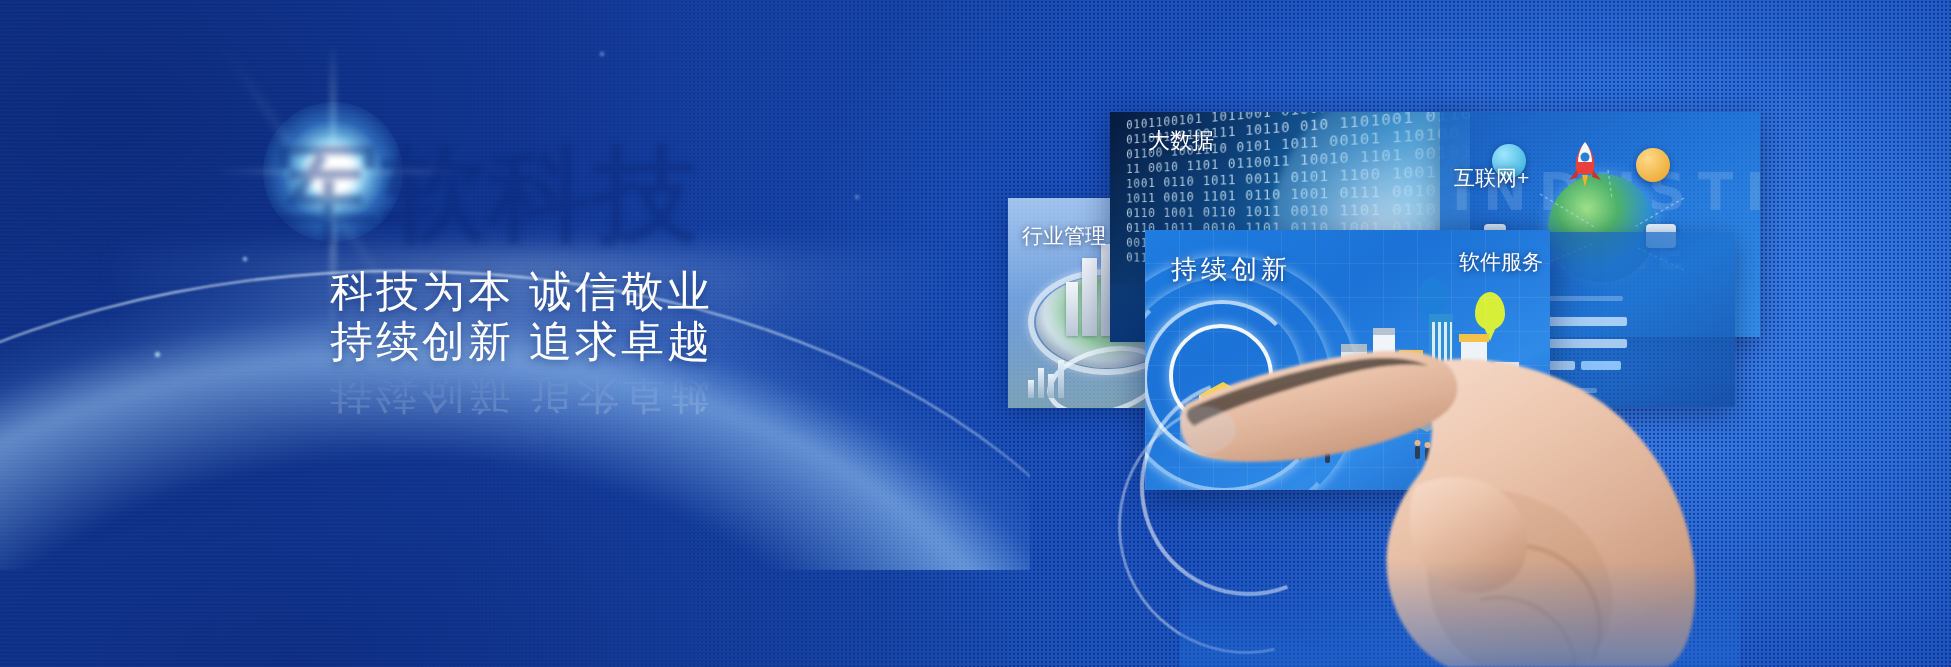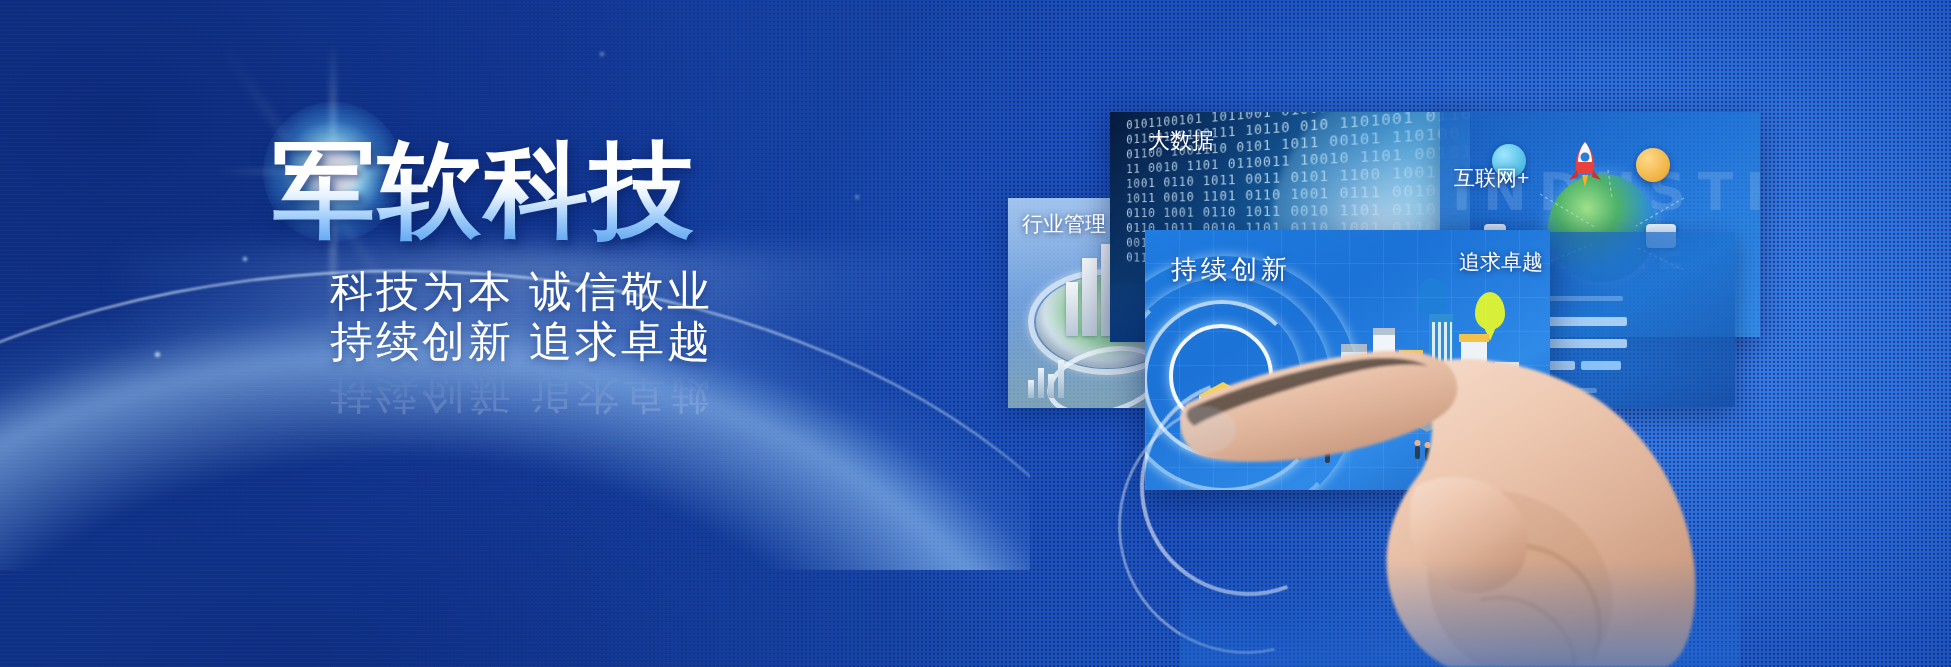--- a/index.html
+++ b/index.html
@@ -299,39 +299,38 @@
   <div class="flare-ray-d"></div>
   <div class="flare-ray-h"></div>
   <div class="flare-ray-v"></div>
   <div class="flare-core"></div>
   <div class="sparkle" style="left:155px;  top:352px;"></div>
   <div class="sparkle" style="left:243px;  top:257px; width:4px; height:4px;"></div>
   <div class="sparkle" style="left:600px;  top:52px;  width:4px; height:4px; opacity:.6;"></div>
   <div class="sparkle" style="left:855px;  top:195px; width:4px; height:4px; opacity:.55;"></div>
 
   <div class="headline-shadow">军软科技</div>
-  <div class="headline">军软科技</div>
 
   <div class="tagline" id="tagline1">科技为本  诚信敬业</div>
   <div class="tagline" id="tagline2">持续创新  追求卓越</div>
   <div class="tagline-reflection">持续创新  追求卓越</div>
 
   <div class="card" id="card-industry">
     <div class="sky"></div>
     <div class="globe-ring"></div>
     <div class="bldg" style="left:74px;  top:60px;  width:15px; height:78px;"></div>
     <div class="bldg" style="left:93px;  top:46px;  width:13px; height:92px;"></div>
     <div class="bldg" style="left:110px; top:66px;  width:16px; height:72px;"></div>
     <div class="bldg" style="left:130px; top:80px;  width:12px; height:58px;"></div>
     <div class="bldg" style="left:58px;  top:84px;  width:12px; height:54px;"></div>
     <div class="loop"></div>
     <div class="barset">
       <i style="height:18px;"></i><i style="height:30px;"></i><i style="height:24px;"></i><i style="height:38px;"></i>
     </div>
-    <div class="card-label" style="left:14px; top:12px; font-size:21px;">行业管理</div>
+    <div class="card-label" style="left:14px; top:24px; font-size:21px;">行业管理</div>
   </div>
 
   <div class="card" id="card-bigdata">
     <div class="binary">0101100101 1011001 01001110 1001 0110 1011001 0100111 10110 010 1101001 0110 101100 1001110 0101 1011 00101 110100 1011 0010 1101 0110011 10010 1101 0010110 1001 0110 1011 0011 0101 1100 1001 0110 1011 0010 1101 0110 1001 0111 0010 1101 0110 1001 0110 1011 0010 1101 0110 1001 0110 1011 0010 1101 0110 1001 0110 1011 0010 1101 0110 1001 0110 1011 0010 1101 0110 1001 0110 1011</div>
     <div class="bigdata-swirl"></div>
     <div class="bigdata-floor"></div>
     <div class="card-label" style="left:38px; top:14px; font-size:22px;">大数据</div>
   </div>
 
   <div class="card" id="card-internet">
@@ -365,21 +364,21 @@
   <div class="card" id="card-software">
     <div class="ui-dotline" style="left:66px;  top:64px;  width:112px;"></div>
     <div class="ui-lbl" style="left:40px;  top:88px;  width:26px;"></div>
     <div class="ui-row" style="left:74px;  top:85px;  width:108px;"></div>
     <div class="ui-lbl" style="left:40px;  top:110px; width:26px;"></div>
     <div class="ui-row" style="left:74px;  top:107px; width:108px;"></div>
     <div class="ui-lbl" style="left:40px;  top:132px; width:26px;"></div>
     <div class="ui-row" style="left:74px;  top:129px; width:56px;"></div>
     <div class="ui-row" style="left:136px; top:129px; width:40px; background:rgba(150,205,255,0.9);"></div>
     <div class="ui-dotline" style="left:66px;  top:156px; width:86px;"></div>
-    <div class="card-label" style="left:14px; top:16px; font-size:21px;">追求卓越</div>
+    <div class="card-label" style="left:14px; top:16px; font-size:21px;">软件服务</div>
   </div>
 
   <div class="card" id="card-egov">
 
     <div class="iso-ring">
       <div class="ring r1"></div>
       <div class="ring r2"></div>
       <div class="ring r3"></div>
       <div class="ring r4"></div>
     </div>

